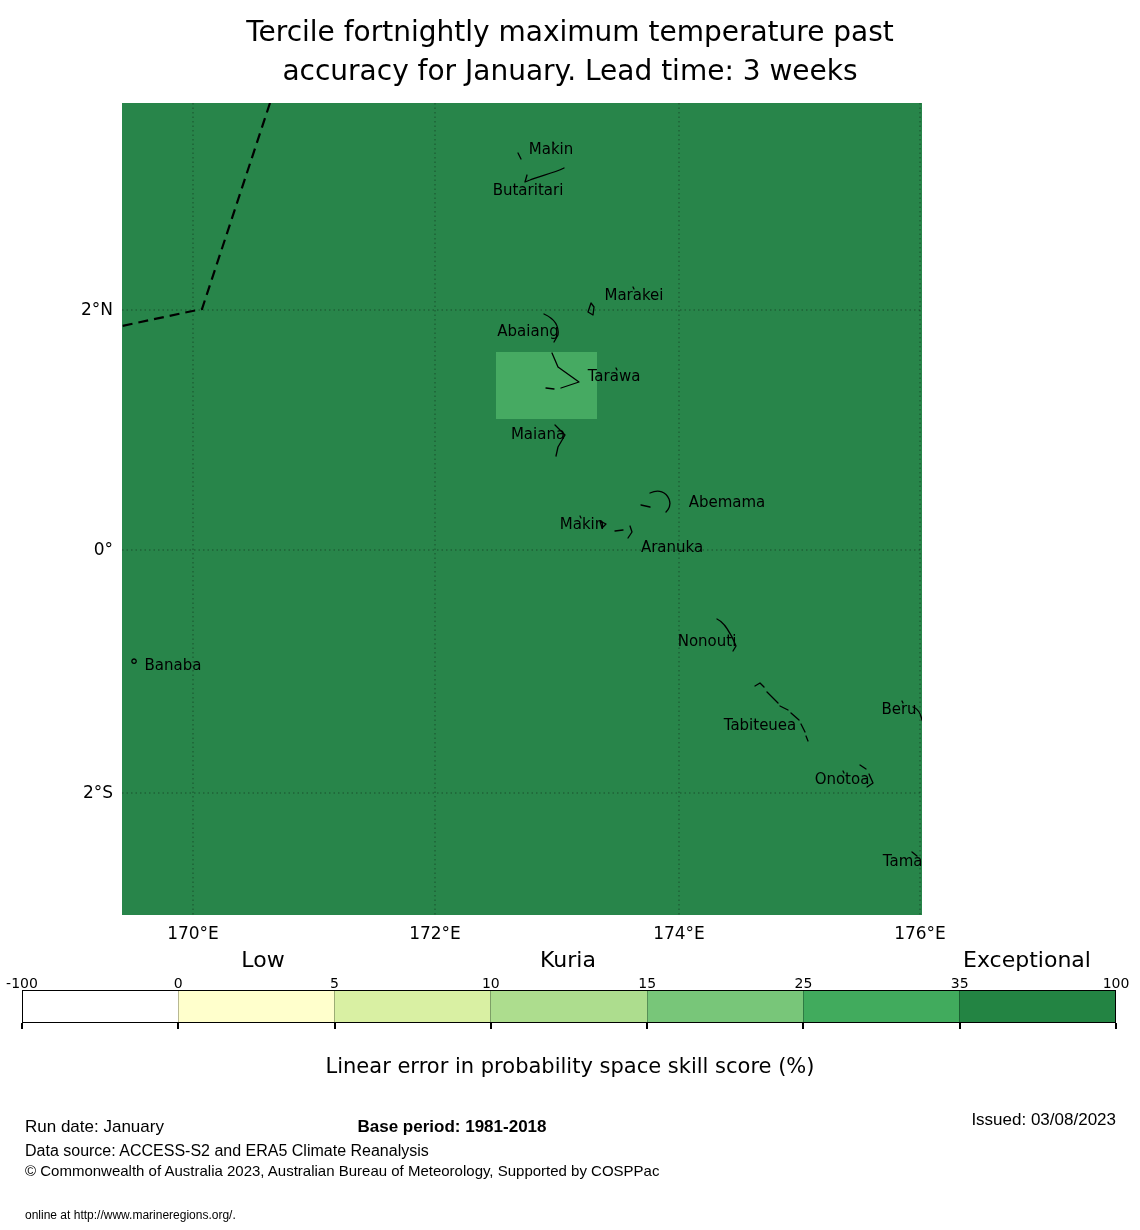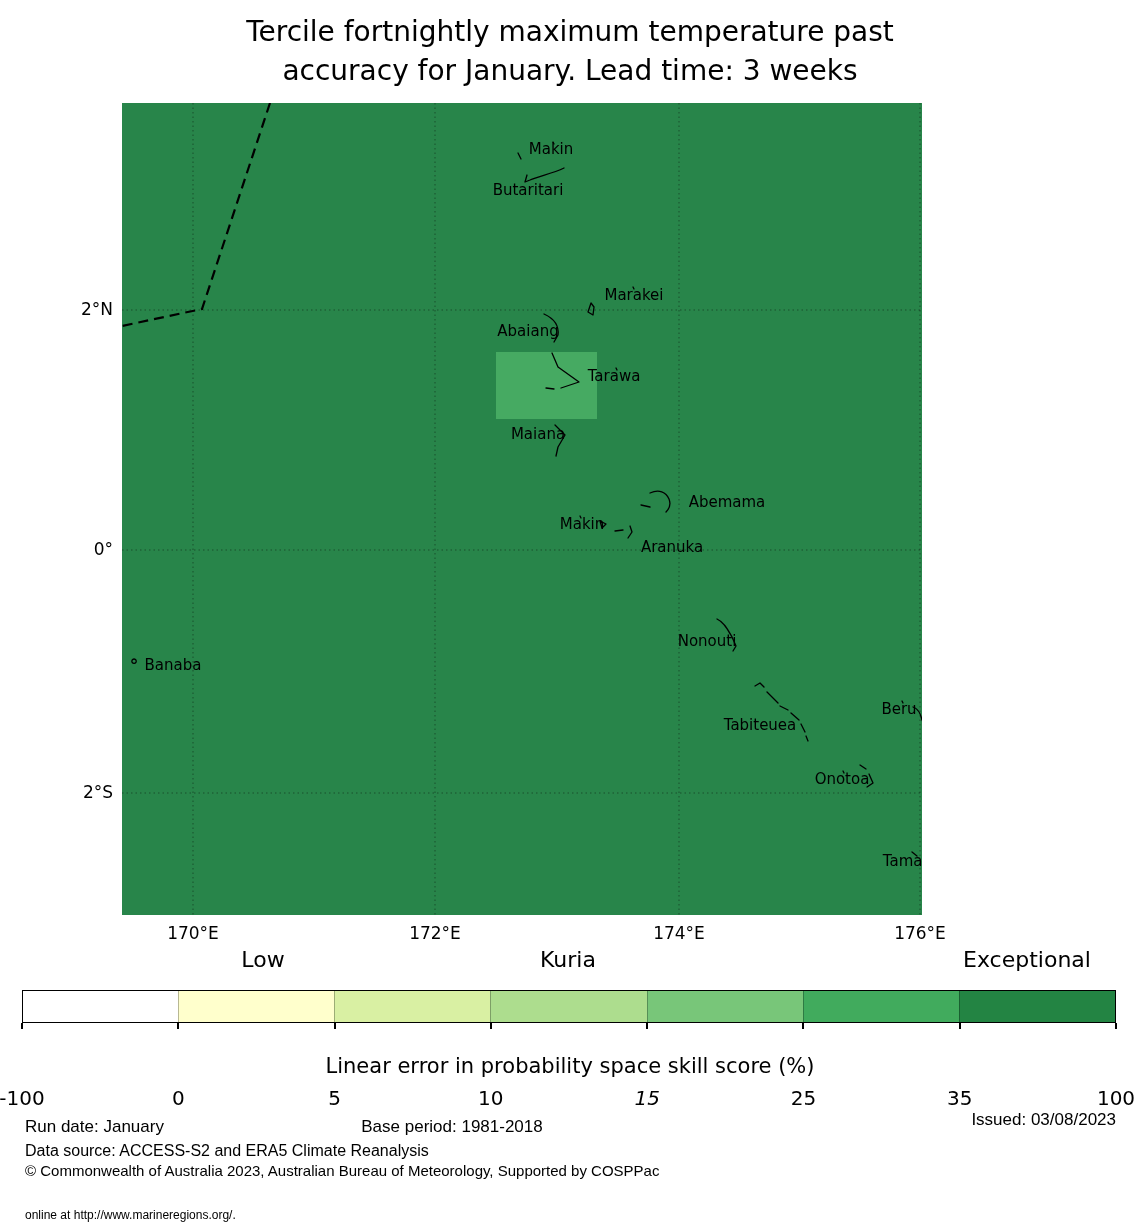--- a/index.html
+++ b/index.html
@@ -15,26 +15,26 @@
                   white-space:nowrap; color:#000; }
   .ytick { position:absolute; left:0; width:113px; text-align:right; font-size:17px; }
   .xtick { position:absolute; transform:translateX(-50%); font-size:17px; white-space:nowrap; }
   .skill-label { position:absolute; transform:translateX(-50%); font-size:22px; white-space:nowrap; }
   .colorbar { position:absolute; left:22px; top:990px; width:1094px; height:33px;
               border:1px solid #000; display:flex; box-sizing:border-box; }
   .cb-seg { flex:1 1 0; height:100%; }
   .cb-seg + .cb-seg { border-left:1px solid rgba(0,0,0,0.28); }
   .cb-tickmark { position:absolute; top:1023px; width:2px; height:6px; background:#000;
                  transform:translateX(-50%); }
-  .cb-ticklabel { position:absolute; top:1086px; transform:translateX(-50%); font-size:20px; }
+  .cb-ticklabel { position:absolute; top:975px; transform:translateX(-50%); font-size:14px; }
   .cb-axis-label { position:absolute; top:1054px; left:0; width:1140px; text-align:center;
                    font-size:21px; }
   .foot { position:absolute; font-family:"Liberation Sans", sans-serif; white-space:nowrap; }
   .foot-run   { left:25px;  top:1117px; font-size:17px; }
-  .foot-base  { left:0; width:904px; text-align:center; top:1117px; font-size:17px; }
+  .foot-base  { left:0; width:904px; text-align:center; top:1117px; font-size:17px;font-weight:bold; }
   .foot-issued{ right:24px; top:1110px; font-size:17px; }
   .foot-src   { left:25px;  top:1142px; font-size:16px; }
   .foot-copy  { left:25px;  top:1162px; font-size:15px; }
   .foot-shape { left:25px;  top:1191px; font-size:12px; line-height:16px; white-space:normal;
                 width:1105px; }
 </style>
 </head>
 <body>
 
 <div class="fig">
@@ -124,21 +124,21 @@
   <div id="cb-ticks">
       <div class="cb-tickmark" style="left: 22px;"></div>
       <div class="cb-ticklabel" style="left: 22px;">-100</div>
       <div class="cb-tickmark" style="left: 178.286px;"></div>
       <div class="cb-ticklabel" style="left: 178.286px;">0</div>
       <div class="cb-tickmark" style="left: 334.571px;"></div>
       <div class="cb-ticklabel" style="left: 334.571px;">5</div>
       <div class="cb-tickmark" style="left: 490.857px;"></div>
       <div class="cb-ticklabel" style="left: 490.857px;">10</div>
       <div class="cb-tickmark" style="left: 647.143px;"></div>
-      <div class="cb-ticklabel" style="left: 647.143px; font-style: italic;">15</div>
+      <div class="cb-ticklabel" style="left: 647.143px;">15</div>
       <div class="cb-tickmark" style="left: 803.429px;"></div>
       <div class="cb-ticklabel" style="left: 803.429px;">25</div>
       <div class="cb-tickmark" style="left: 959.714px;"></div>
       <div class="cb-ticklabel" style="left: 959.714px;">35</div>
       <div class="cb-tickmark" style="left: 1116px;"></div>
       <div class="cb-ticklabel" style="left: 1116px;">100</div>
     </div>
   <div class="cb-axis-label">Linear error in probability space skill score (%)</div>
 
   <div class="foot foot-run">Run date: January</div>

